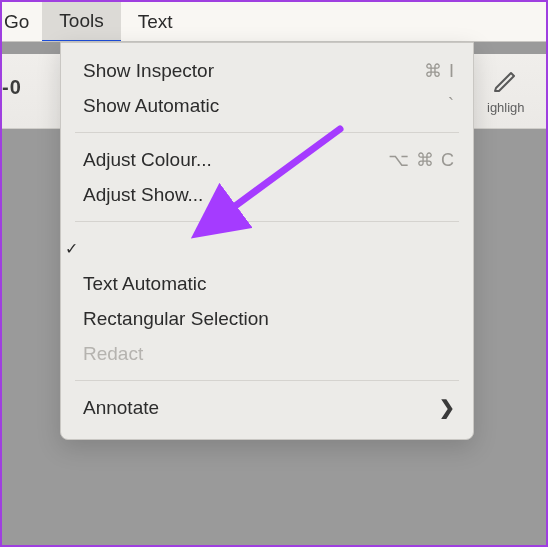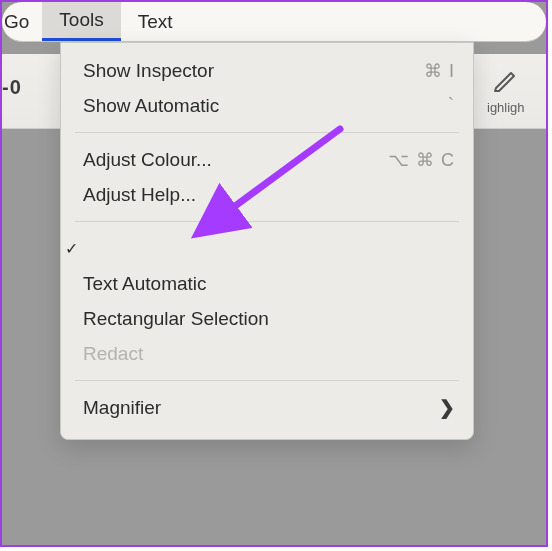--- a/index.html
+++ b/index.html
@@ -1,20 +1,20 @@
 <!DOCTYPE html>
 <html><head>
 <meta charset="utf-8">
 <style>
   * { box-sizing: border-box; margin: 0; padding: 0; }
   html, body { width: 552px; height: 551px; overflow: hidden; font-family: -apple-system, "Helvetica Neue", Arial, sans-serif; }
   .frame { position: relative; width: 548px; height: 547px; border: 2px solid #9f3fe0; background: #9a9a9a; }
-  .menubar { position: absolute; top: 0; left: 0; right: 0; height: 40px; background: #f9f7f3; border-bottom: 1px solid #c9c7c3; display: flex; align-items: center; font-size: 19px; color: #2b2b2b; border-radius: 20px; }
+  .menubar { position: absolute; top: 0; left: 0; right: 0; height: 40px; background: #f9f7f3; border-bottom: 1px solid #c9c7c3; display: flex; align-items: center; font-size: 19px; color: #2b2b2b; }
   .menu-item { padding: 0 17px; height: 100%; display: flex; align-items: center; }
-  .menu-item.open { background: #dcdad6; border-bottom: 3px solid #1d4ed8; }
+  .menu-item.open { background: #dcdad6; border-bottom: 1px solid #1d4ed8; }
   .go { padding-left: 2px; padding-right: 13px; }
   .toolbar { position: absolute; top: 52px; left: 0; right: 0; height: 75px; background: linear-gradient(#f0eeeb, #ebe9e6); border-bottom: 1px solid #cfcdc9; }
   .title-frag { position: absolute; left: 0; top: 22px; font-size: 20px; font-weight: 600; letter-spacing: 1px; color: #3c3c3c; }
   .tb-icon { position: absolute; top: 13px; color: #555; }
   .tb-label { position: absolute; top: 46px; font-size: 13px; color: #606060; text-align: right; }
   .dropdown { position: absolute; left: 58px; top: 40px; width: 414px; background: #ecebe8; border: 1px solid #c9c7c3; border-radius: 0 0 8px 8px; padding-top: 10px; padding-bottom: 14px; box-shadow: 0 8px 24px rgba(0,0,0,.15); }
   .row { display: flex; align-items: center; height: 35px; padding-left: 22px; padding-right: 18px; font-size: 19px; color: #2c2c2c; position: relative; justify-content: center; }
   .row .label { flex: 1; }
   .row .shortcut { color: #9a9893; font-size: 18px; letter-spacing: 1px; }
   .row.disabled { color: #b5b3af; }
@@ -56,42 +56,42 @@
       <span class="shortcut">`</span>
     </div>
 
     <div class="sep"></div>
 
     <div class="row">
       <span class="label">Adjust Colour...</span>
       <span class="shortcut">⌥ ⌘ C</span>
     </div>
     <div class="row">
-      <span class="label">Adjust Help...</span>
+      <span class="label">Adjust Show...</span>
     </div>
 
     <div class="sep"></div>
 
     <div class="row">
       <span class="check">✓</span>
     </div>
     <div class="row">
       <span class="label">Text Automatic</span>
     </div>
     <div class="row">
       <span class="label">Rectangular Selection</span>
     </div>
     <div class="row disabled">
       <span class="label">Redact</span>
     </div>
 
     <div class="sep"></div>
 
     <div class="row">
-      <span class="label">Magnifier</span>
+      <span class="label">Annotate</span>
       <span class="chev-right">❯</span>
     </div>
 
   </div>
 
   <svg class="arrow" width="548" height="547">
     <defs>
       <marker id="ah" viewBox="0 0 10 10" refX="2" refY="5" markerWidth="8" markerHeight="8" orient="auto">
         <path d="M0 0 L10 5 L0 10 Z" fill="#a53bff"></path>
       </marker>

